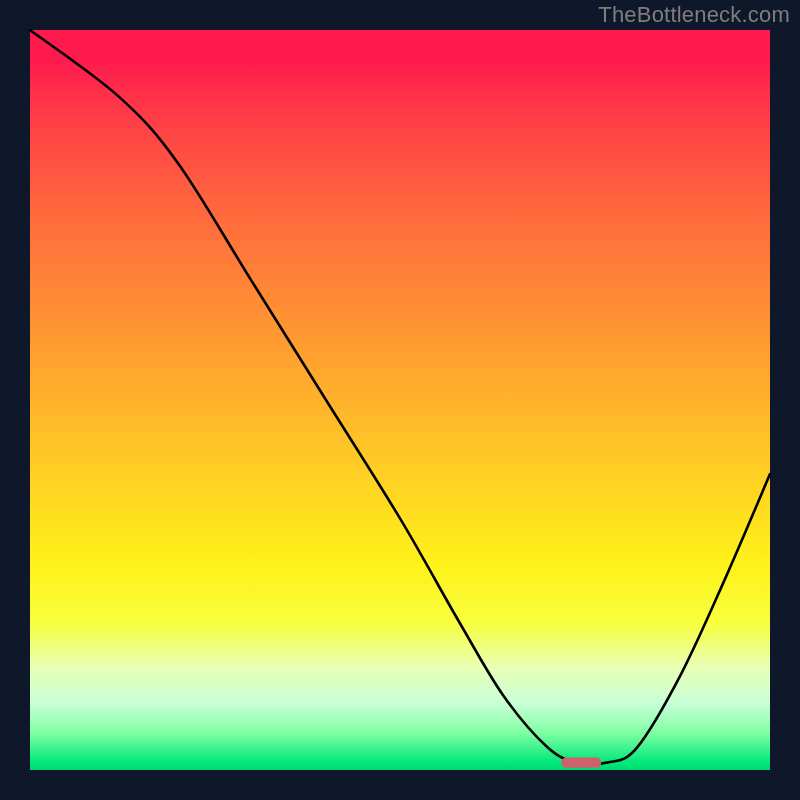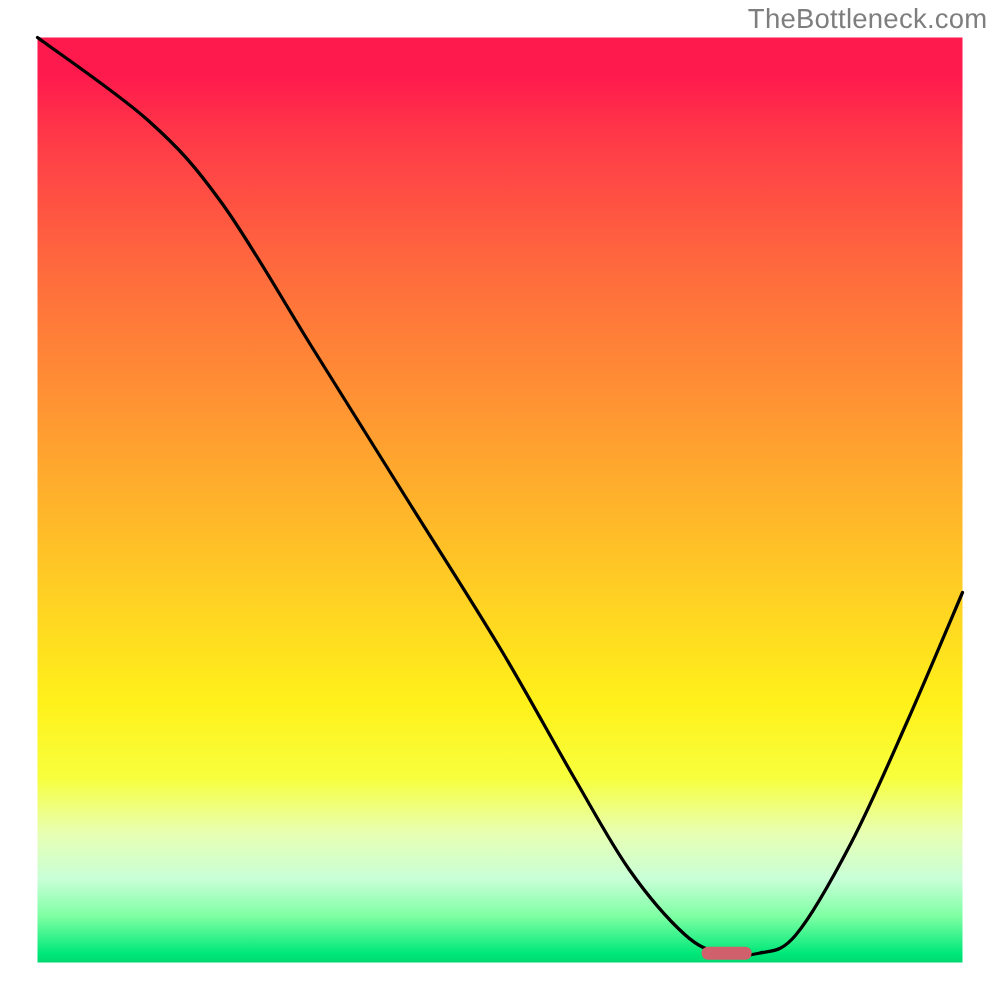--- a/index.html
+++ b/index.html
@@ -7,21 +7,21 @@
     padding: 0;
     width: 800px;
     height: 800px;
     background: #000;
     overflow: hidden;
   }
   .outer {
     position: relative;
     width: 800px;
     height: 800px;
-    background: #ffffff;
+    background: #0f172a;
   }
   .watermark {
     position: absolute;
     right: 10px;
     top: 2px;
     color: #7e7e7e;
     font-family: Arial, Helvetica, sans-serif;
     font-size: 22px;
     letter-spacing: 0.2px;
     font-weight: 500;

